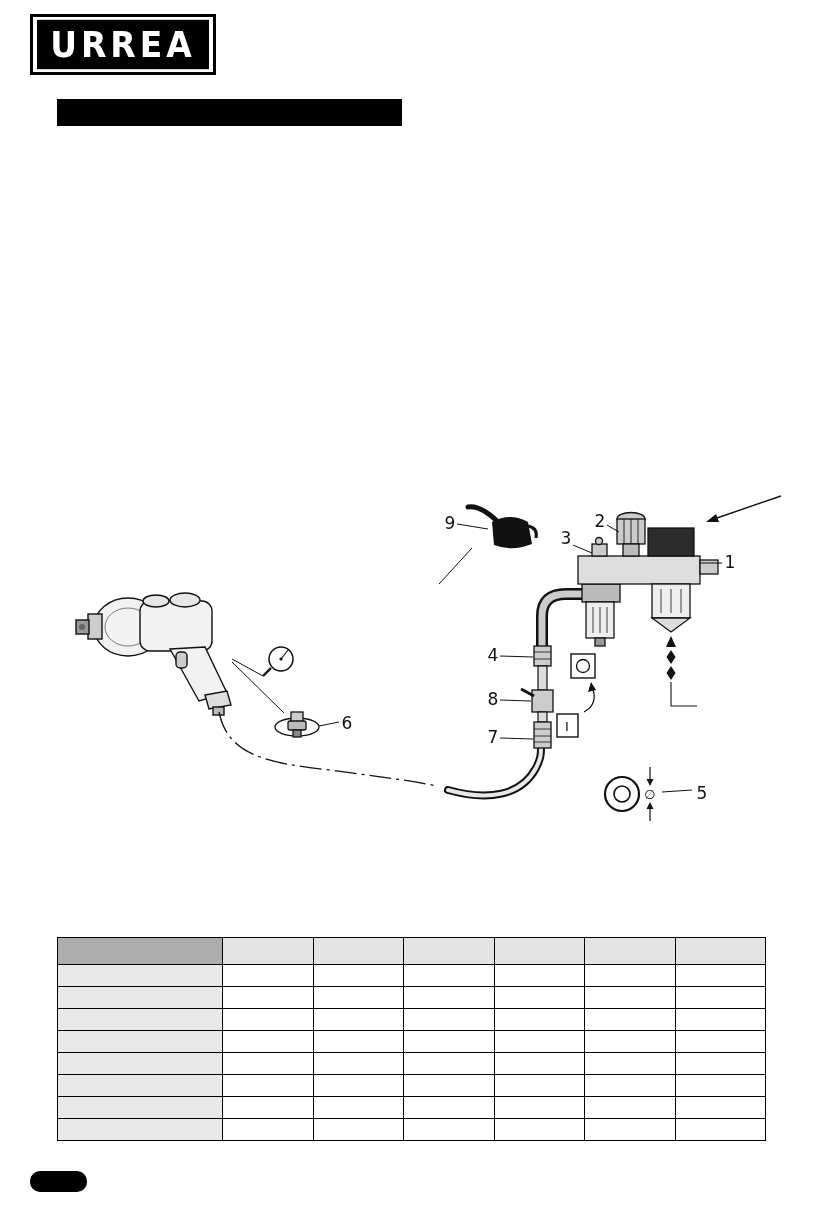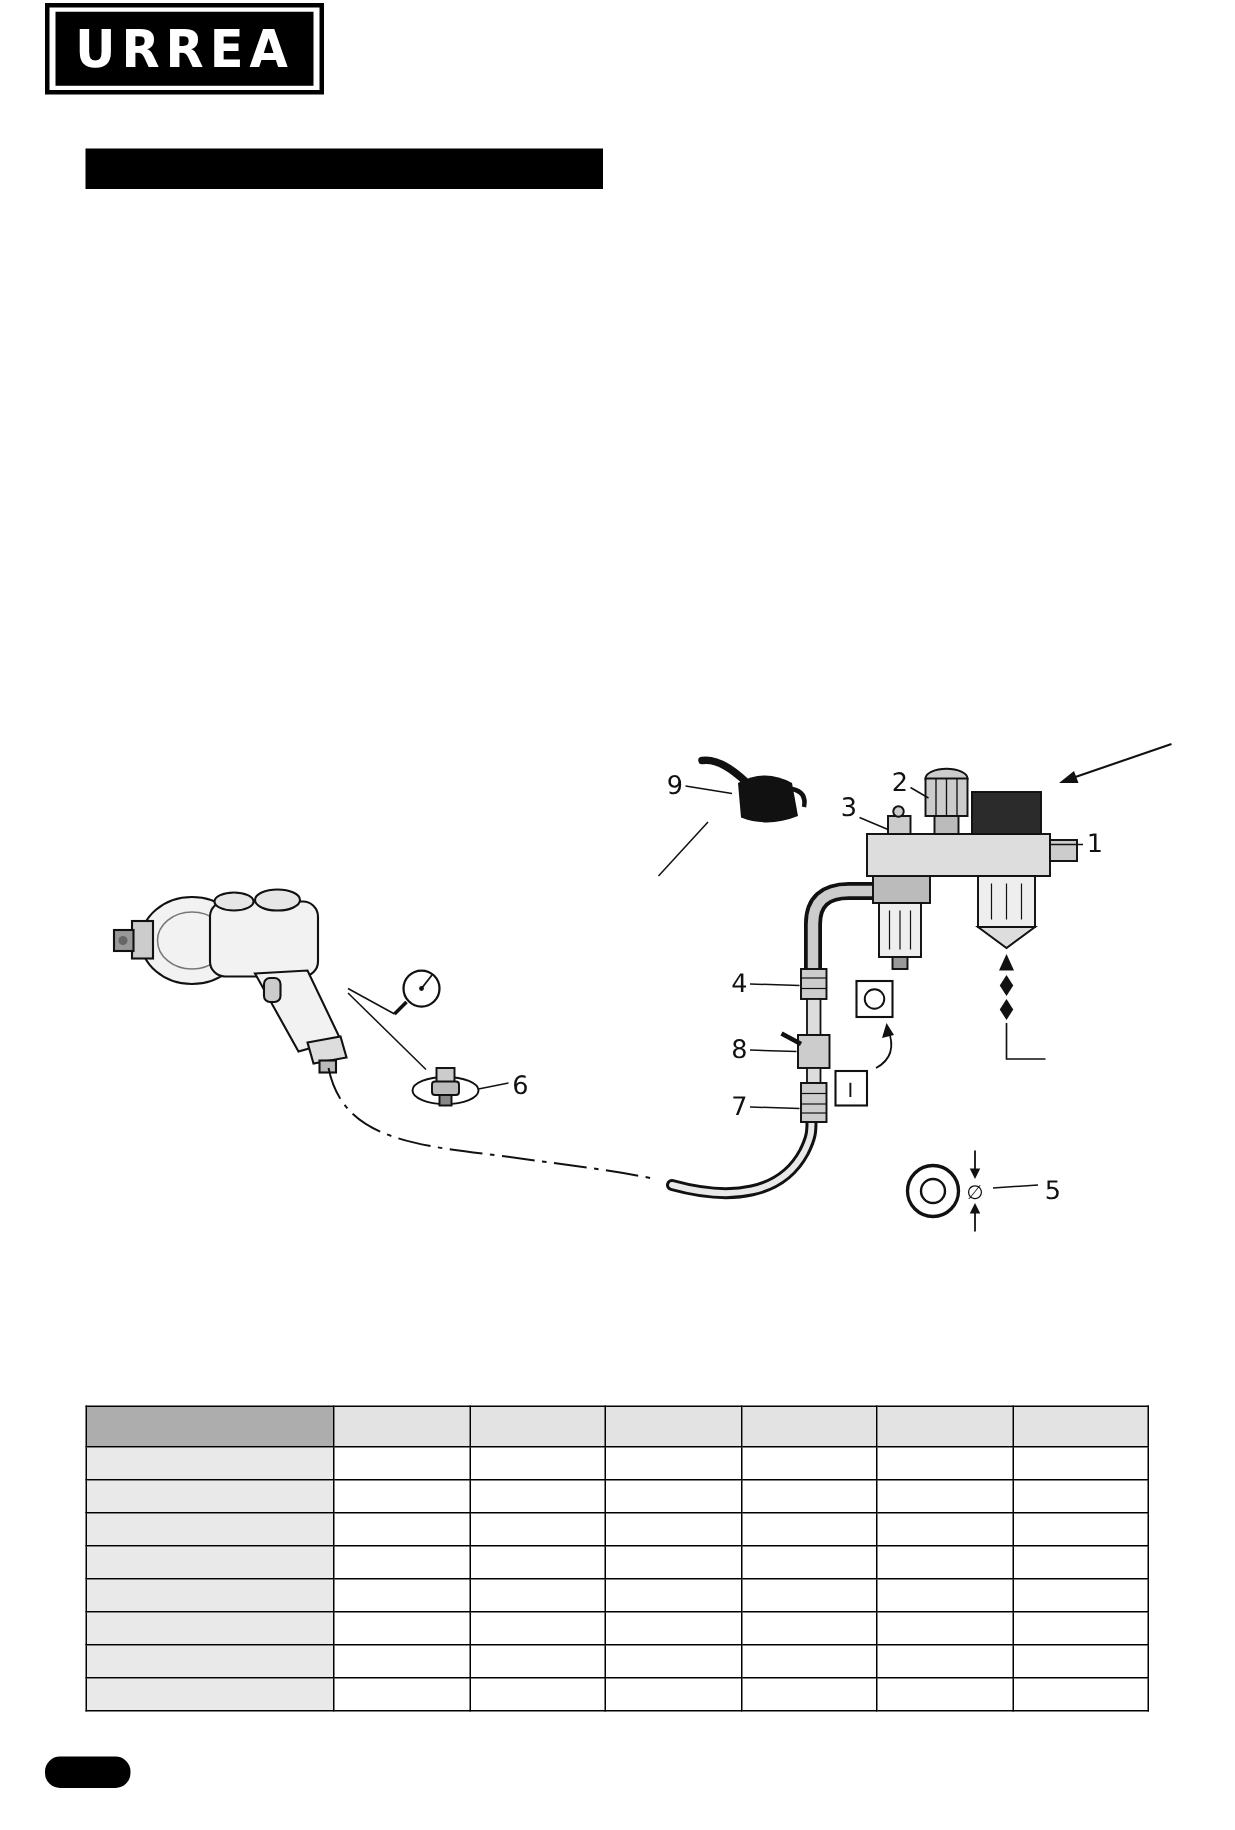--- a/index.html
+++ b/index.html
@@ -3,21 +3,21 @@
 <meta charset="utf-8">
 <style>
   html,body { margin:0; padding:0; background:#ffffff; }
   .page {
     position:relative; width:823px; height:1220px; background:#fff;
     font-family:"Liberation Sans", sans-serif; overflow:hidden;
   }
 
   
   .logo {
-    position:absolute; left:30px; top:2px; width:186px; height:61px;
+    position:absolute; left:30px; top:14px; width:186px; height:61px;
     border:3px solid #000; background:#fff; padding:4px; box-sizing:border-box;
   }
   .logo-inner {
     width:100%; height:100%; background:#000; color:#fff;
     display:flex; align-items:center; justify-content:center;
     font-family:"DejaVu Sans", sans-serif; font-weight:bold;
     font-size:33px; letter-spacing:4px; transform:scaleY(1.05);
   }
 
   

